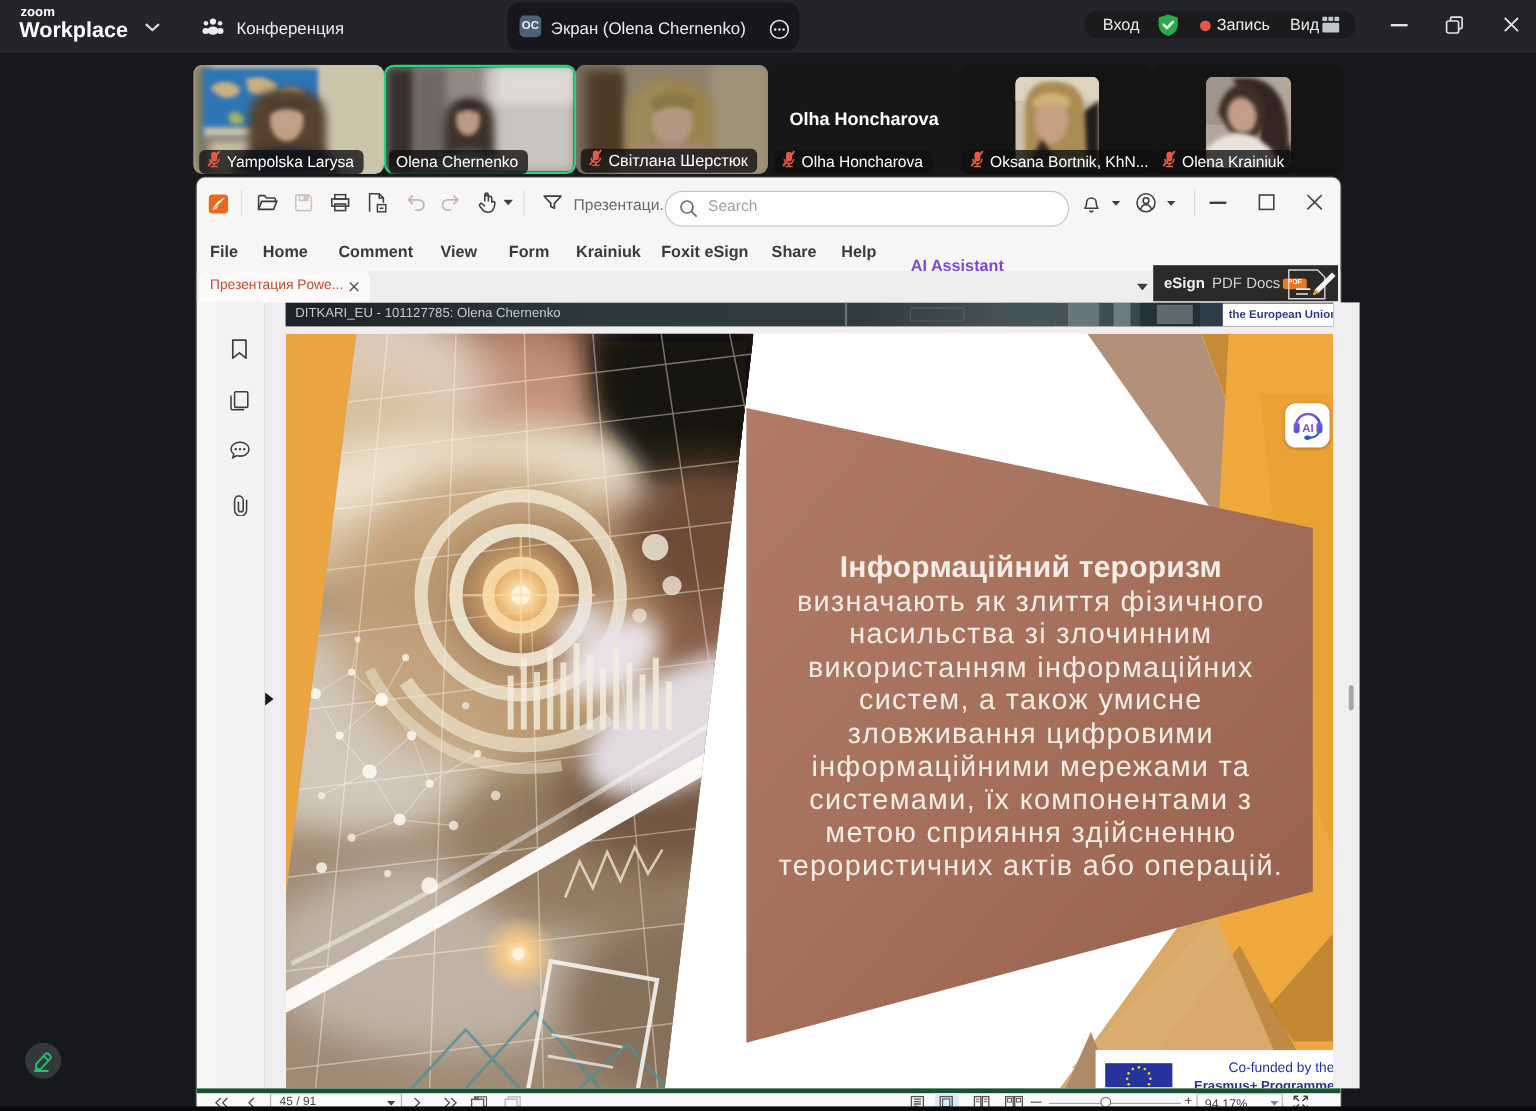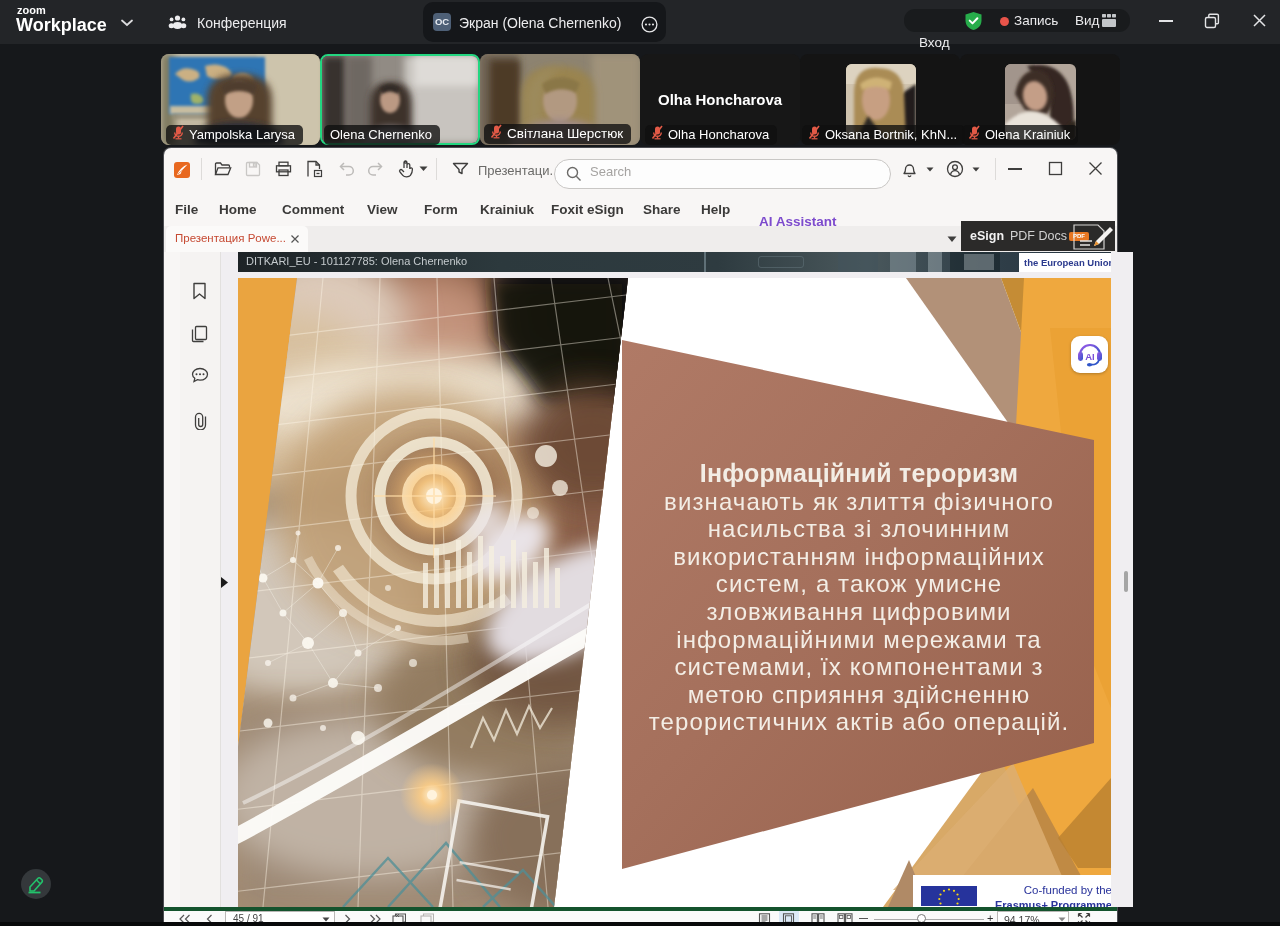--- a/index.html
+++ b/index.html
@@ -38,21 +38,21 @@
     <div class="abs" style="left:433px;top:13px;width:18px;height:18px;background:#4e6077;border-radius:4px;color:#e8ecf2;font-size:9.5px;font-weight:bold;text-align:center;line-height:18px;">OC</div>
     <div class="tb-txt" style="left:459px;top:15px;font-size:14px;">Экран (Olena Chernenko)</div>
     <svg class="abs" style="left:641px;top:16px;" width="17" height="17" viewBox="0 0 17 17">
         <circle cx="8.5" cy="8.5" r="7.4" stroke="#e6e6e8" stroke-width="1.3" fill="none"></circle>
         <circle cx="5" cy="8.5" r="1.05" fill="#e6e6e8"></circle>
         <circle cx="8.5" cy="8.5" r="1.05" fill="#e6e6e8"></circle>
         <circle cx="12" cy="8.5" r="1.05" fill="#e6e6e8"></circle>
       </svg>
 
     <div class="abs" style="left:904px;top:9px;width:226px;height:23px;background:#191b1d;border-radius:11px;"></div>
-    <div class="tb-txt" style="left:919px;top:13px;font-size:13.5px;margin-top:22px;">Вход</div>
+    <div class="tb-txt" style="left:919px;top:13px;font-size:13.5px;">Вход</div>
     <svg class="abs" style="left:964px;top:11px;" width="19" height="20" viewBox="0 0 19 20">
         <path d="M9.5 1 L17.5 3.6 V9.5 C17.5 14.5 14 17.8 9.5 19 C5 17.8 1.5 14.5 1.5 9.5 V3.6 Z" fill="#27ad4b"></path>
         <path d="M5.7 9.6 L8.5 12.4 L13.4 7.2" stroke="#fff" stroke-width="2" fill="none" stroke-linecap="round" stroke-linejoin="round"></path>
       </svg>
     <div class="abs" style="left:1000px;top:16.5px;width:9px;height:9px;border-radius:50%;background:#e8544a;"></div>
     <div class="tb-txt" style="left:1014px;top:13px;font-size:13.5px;">Запись</div>
     <div class="tb-txt" style="left:1075px;top:13px;font-size:13.5px;">Вид</div>
     <svg class="abs" style="left:1101px;top:13px;" width="16" height="15" viewBox="0 0 16 15" fill="#c3c6c9">
         <rect x="1" y="1" width="4" height="3.4" rx="0.6"></rect>
         <rect x="6" y="1" width="4" height="3.4" rx="0.6"></rect>

